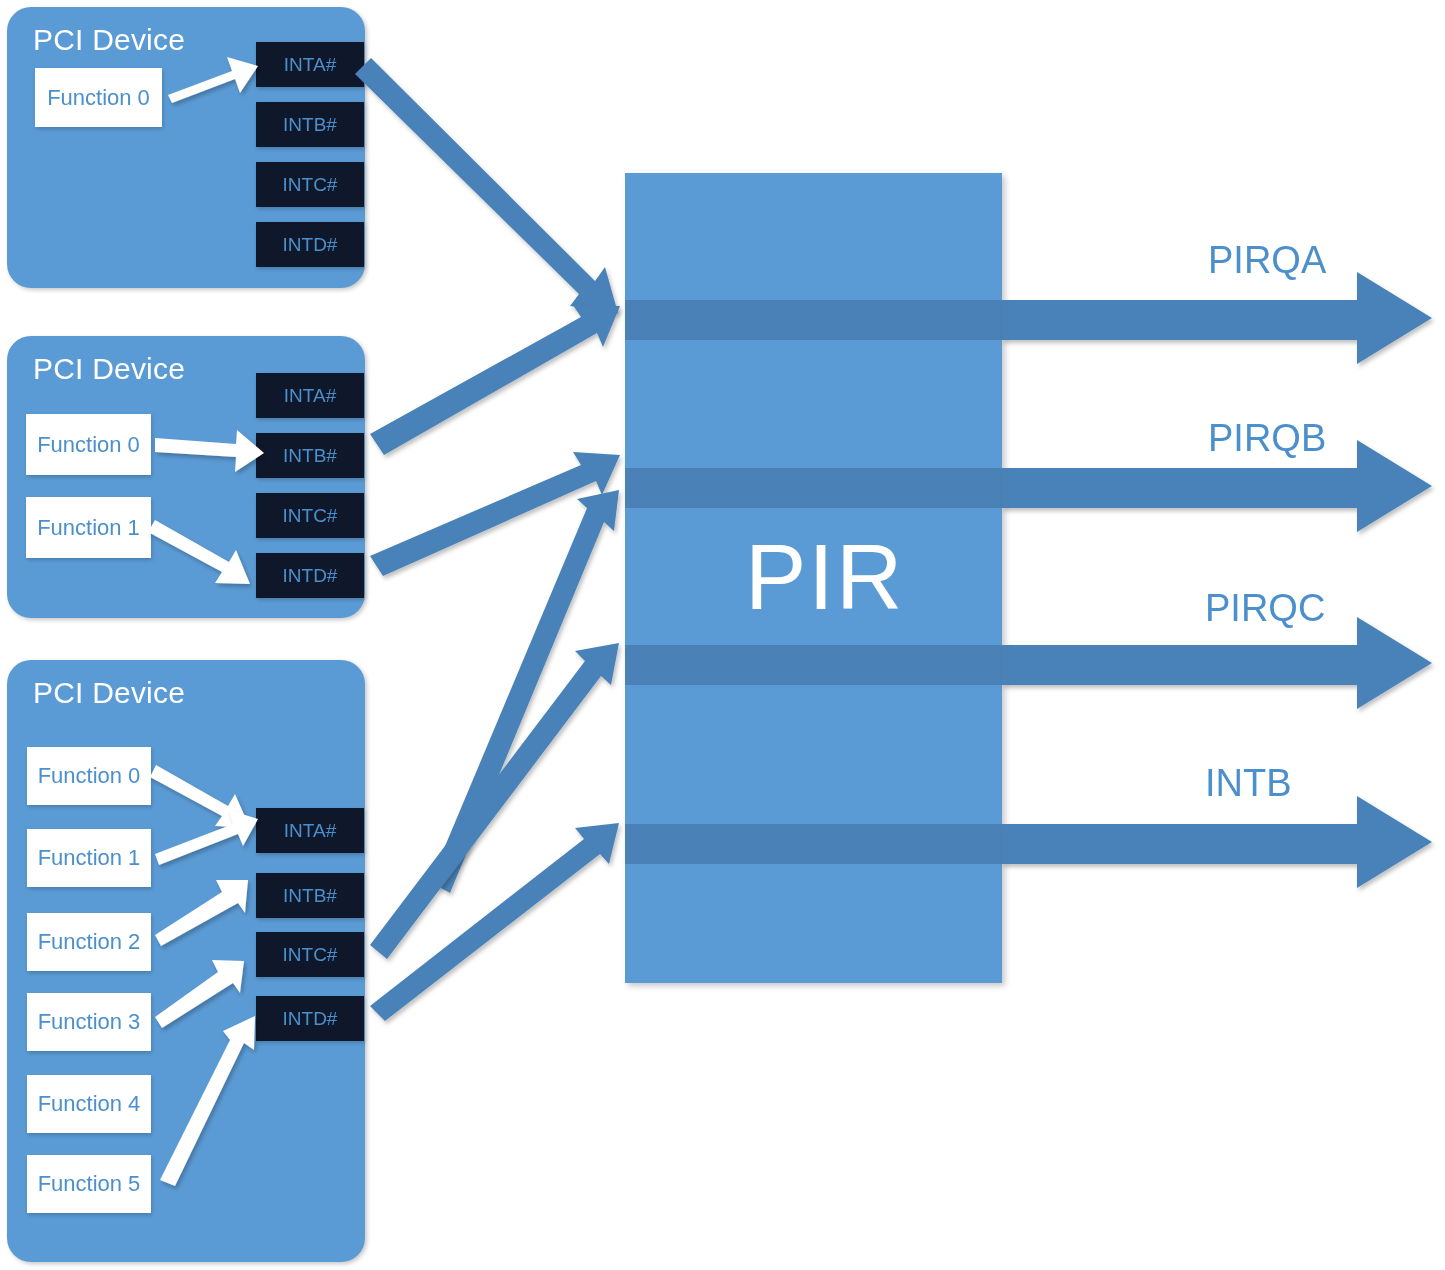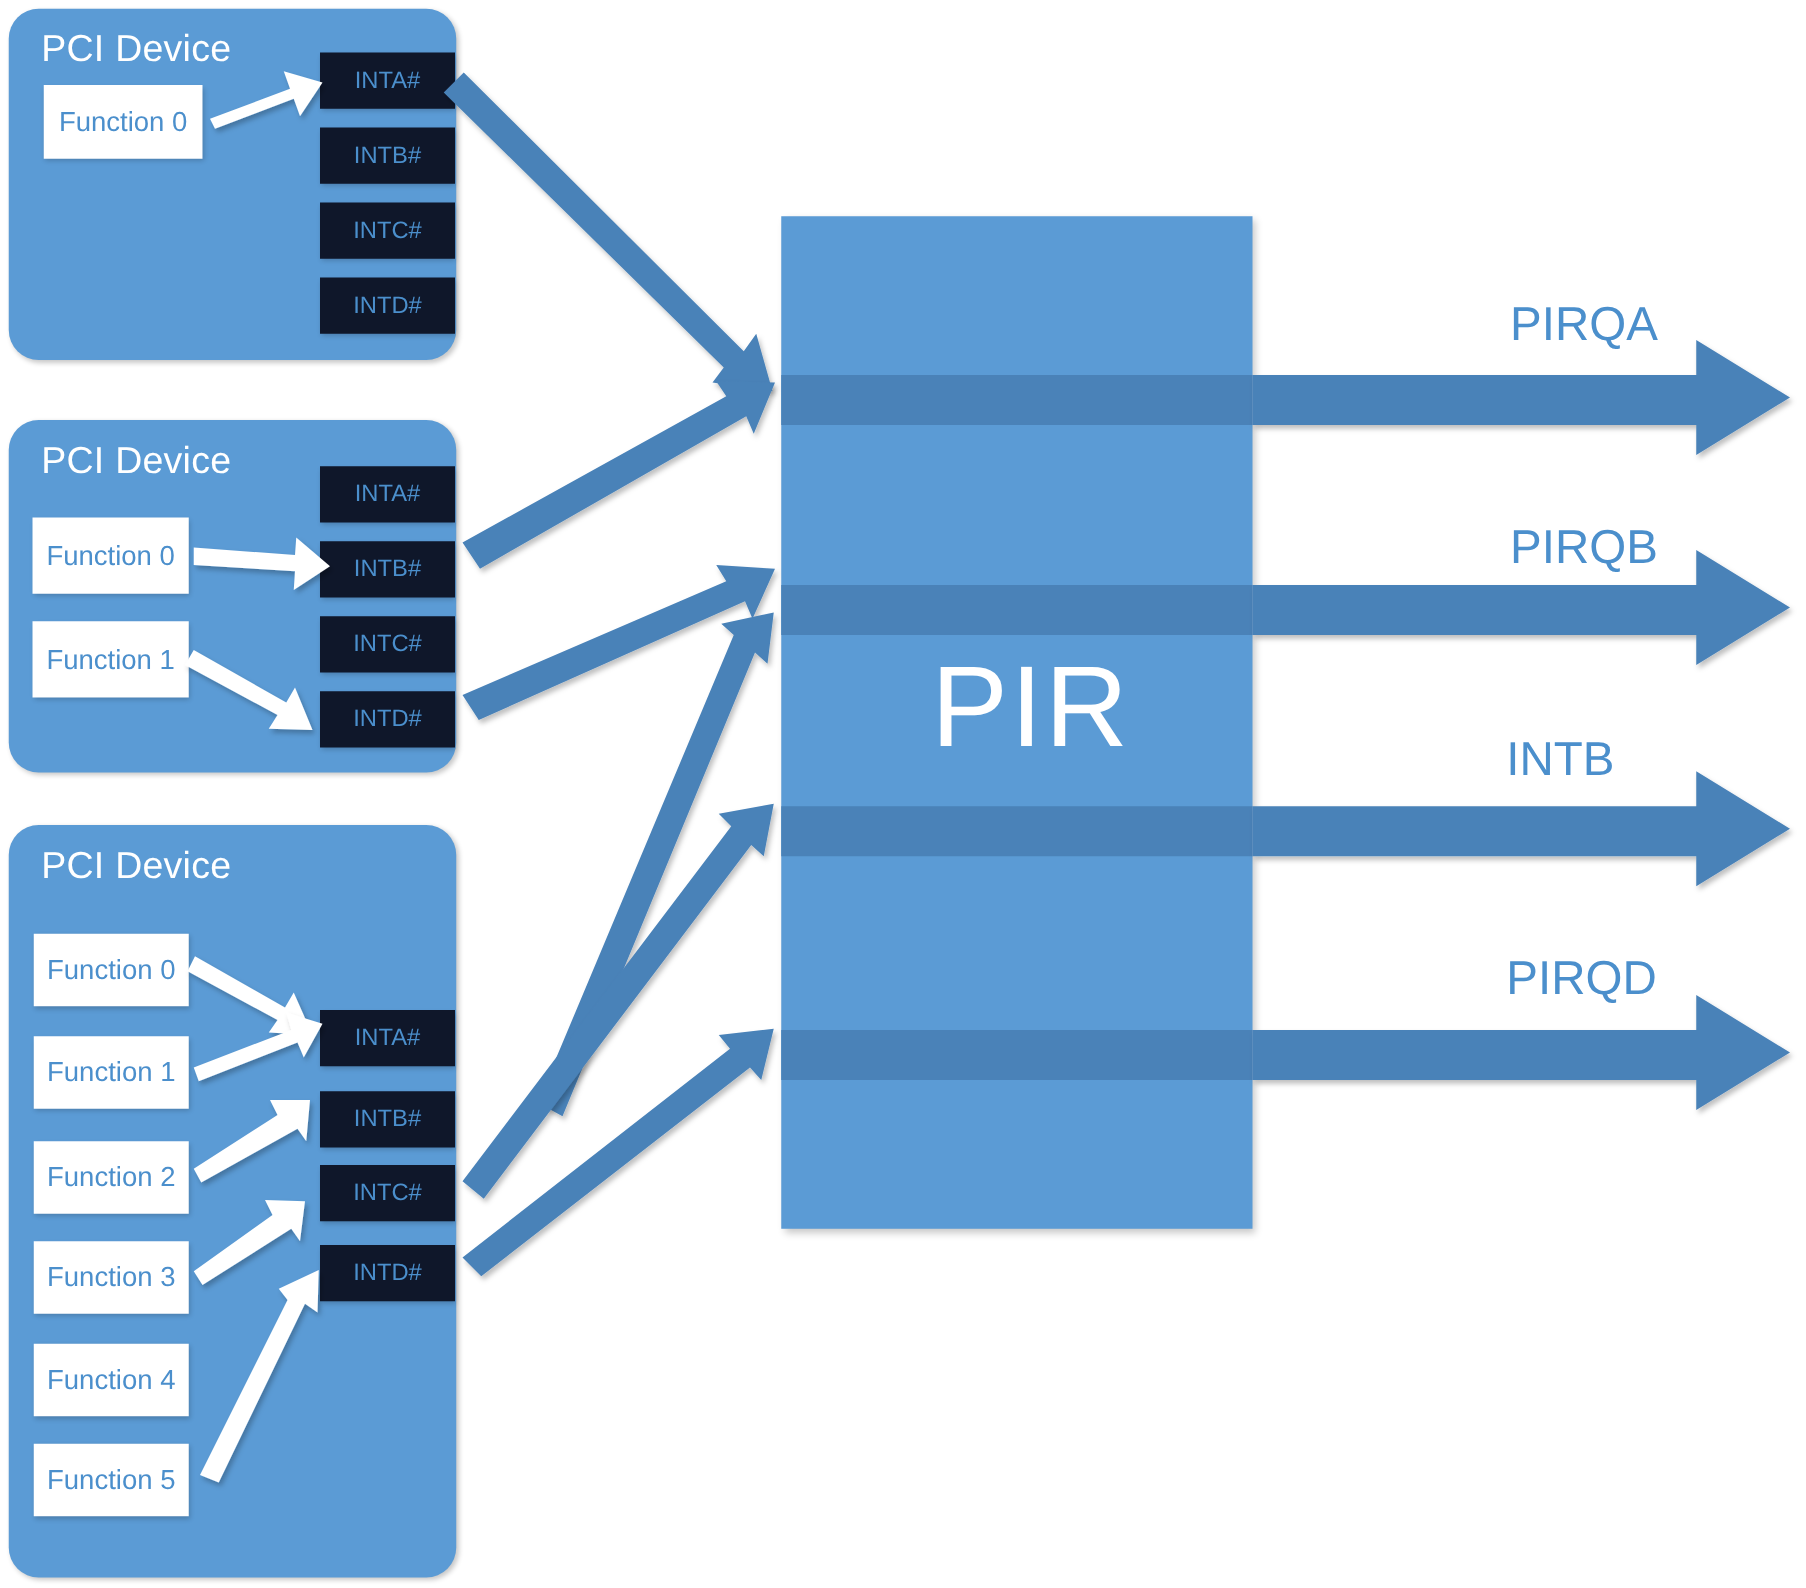--- a/index.html
+++ b/index.html
@@ -170,21 +170,21 @@
     <span>INTD#</span>
   </div>
 
   <div id="pir-block" style="left:625px; top:173px; width:377px; height:810px;"></div>
 
   <div style="position:absolute; left:625px; top:300px; width:377px; height:40px; background:#4a82b8;"></div>
   <div style="position:absolute; left:625px; top:468px; width:377px; height:40px; background:#4a82b8;"></div>
   <div style="position:absolute; left:625px; top:645px; width:377px; height:40px; background:#4a82b8;"></div>
   <div style="position:absolute; left:625px; top:824px; width:377px; height:40px; background:#4a82b8;"></div>
 
-  <div id="pir-label" style="left:745px; top:520px;">PIR</div>
+  <div id="pir-label" style="left:745px; top:531px;">PIR</div>
 
   <svg id="arrow-layer" viewBox="0 0 1445 1270">
     <defs>
       <filter id="dropshadow" x="-30%" y="-30%" width="180%" height="180%">
         <feDropShadow dx="2" dy="3" stdDeviation="2" flood-color="#000000" flood-opacity="0.25"></feDropShadow>
       </filter>
     </defs>
 
     <g filter="url(#dropshadow)">
       <polygon fill="#ffffff" points="168,95 232,71 227,57 258,66 240,93 235,79 172,103"></polygon>
@@ -251,16 +251,16 @@
     <g filter="url(#dropshadow)">
       <polygon fill="#4a82b8" points="1002,645 1357,645 1357,617 1432,663 1357,709 1357,685 1002,685"></polygon>
     </g>
     <g filter="url(#dropshadow)">
       <polygon fill="#4a82b8" points="1002,824 1357,824 1357,796 1432,842 1357,888 1357,864 1002,864"></polygon>
     </g>
   </svg>
 
   <div class="pirq-label" style="left:1208px; top:240px;">PIRQA</div>
   <div class="pirq-label" style="left:1208px; top:418px;">PIRQB</div>
-  <div class="pirq-label" style="left:1205px; top:588px;">INTB</div>
-  <div class="pirq-label" style="left:1205px; top:763px;">PIRQD</div>
+  <div class="pirq-label" style="left:1205px; top:588px;">PIRQC</div>
+  <div class="pirq-label" style="left:1205px; top:763px;">INTB</div>
 
 </div>
 
 </body></html>

